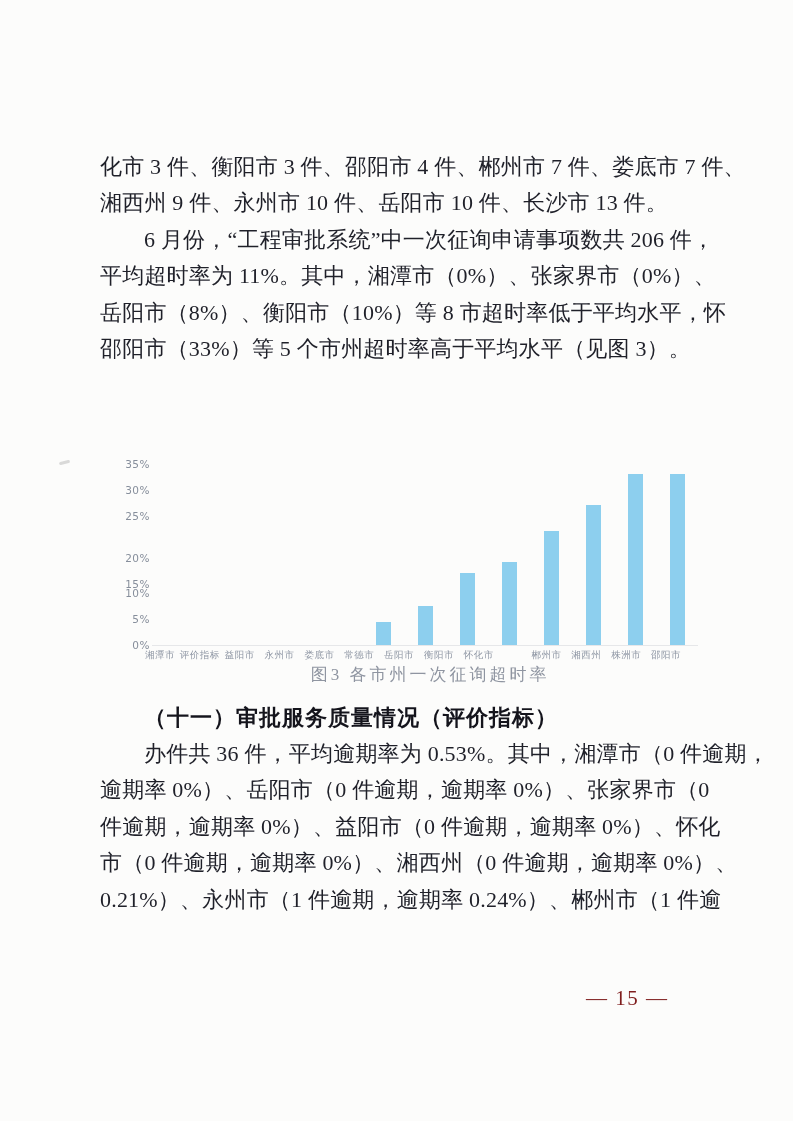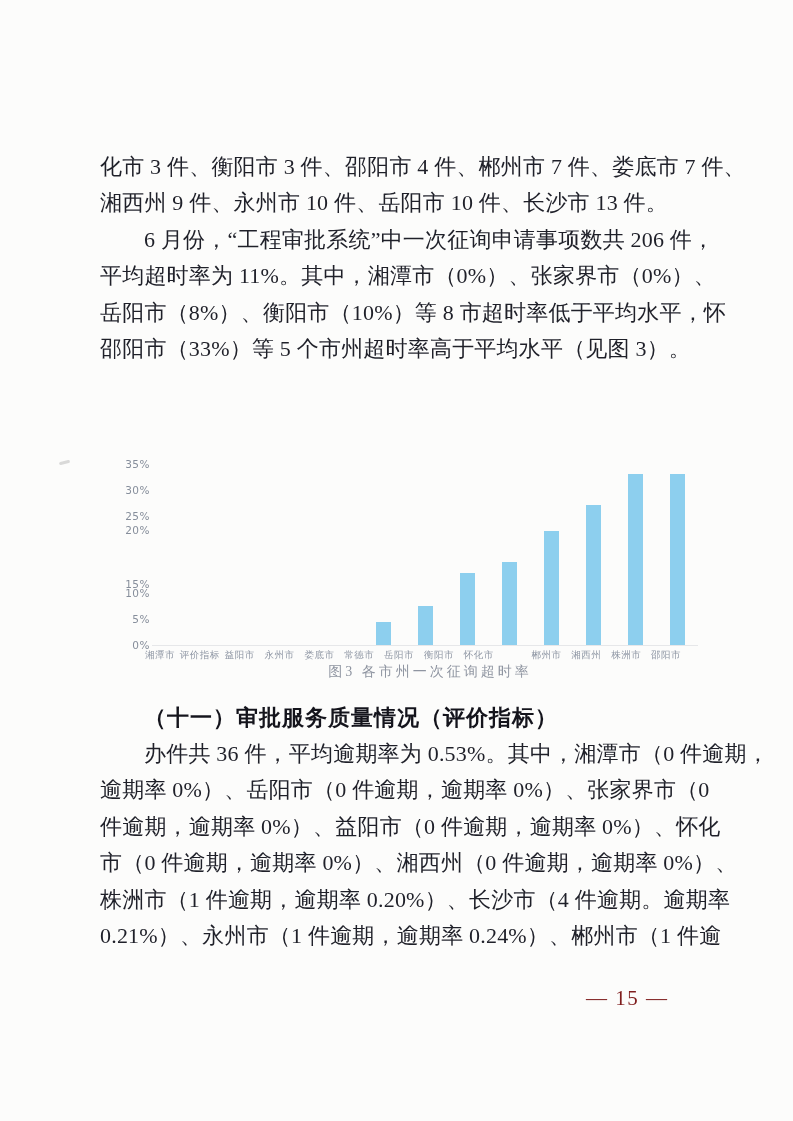--- a/index.html
+++ b/index.html
@@ -40,21 +40,21 @@
   .slot{flex:1;display:flex;justify-content:center;align-items:flex-end;height:100%;}
   .bar{width:15px;}
   .chart-xlabels{position:absolute;left:12px;top:197px;width:546px;display:flex;}
   .xlab{
     flex:1;text-align:center;white-space:nowrap;
     font-family:"DejaVu Sans","Liberation Sans",sans-serif;
     font-size:9.5px;color:#8d95a3;letter-spacing:0.5px;
   }
   .chart-caption{
     position:absolute;left:0;width:100%;top:211px;text-align:center;
-    font-size:14px;color:#8f95a1;letter-spacing:3px;
+    font-size:17px;color:#8f95a1;letter-spacing:3px;
   }
   
   .pagenum{
     position:absolute;top:986px;left:586px;
     font-size:21px;letter-spacing:1.5px;color:#7f1d1d;
   }
   .artifact{
     position:absolute;left:59px;top:461px;width:11px;height:3px;
     background:#bcbcbc;opacity:.55;border-radius:2px;transform:rotate(-14deg);
   }
@@ -78,21 +78,21 @@
         <div class="line nofill">邵阳市（33%）等 5 个市州超时率高于平均水平（见图 3）。</div>
       </div>
   </div>
 
   <figure class="chart">
     <div class="chart-yaxis">
         <div class="ytick" style="bottom: 0px;">0%</div>
         <div class="ytick" style="bottom: 25.8571px;">5%</div>
         <div class="ytick" style="bottom: 51.7143px;">10%</div>
         <div class="ytick" style="bottom: 61px;">15%</div>
-        <div class="ytick" style="bottom: 115px; margin-left: 48px;">20%</div>
+        <div class="ytick" style="bottom: 87px; margin-left: 48px;">20%</div>
         <div class="ytick" style="bottom: 129.286px;">25%</div>
         <div class="ytick" style="bottom: 155.143px;">30%</div>
         <div class="ytick" style="bottom: 181px;">35%</div>
       </div>
     <div class="chart-plot">
         <div class="slot">
           <div class="bar" style="height: 0px; background: rgb(141, 207, 238);"></div>
         </div>
         <div class="slot">
           <div class="bar" style="height: 0px; background: rgb(141, 207, 238);"></div>
@@ -150,21 +150,20 @@
   </figure>
 
   <div class="textblock tb2">
     <h2 class="heading">（十一）审批服务质量情况（评价指标）</h2>
     <div class="para indent">
 
         <div class="line">办件共 36 件，平均逾期率为 0.53%。其中，湘潭市（0 件逾期，</div>
         <div class="line">逾期率 0%）、岳阳市（0 件逾期，逾期率 0%）、张家界市（0</div>
         <div class="line">件逾期，逾期率 0%）、益阳市（0 件逾期，逾期率 0%）、怀化</div>
         <div class="line">市（0 件逾期，逾期率 0%）、湘西州（0 件逾期，逾期率 0%）、</div>
-        <div class="line">株洲市（1 件逾期，逾期率 0.20%）、长沙市（4 件逾期。逾期率</div>
         <div class="line">0.21%）、永州市（1 件逾期，逾期率 0.24%）、郴州市（1 件逾</div>
       </div>
   </div>
 
   <div class="pagenum">— 15 —</div>
   <div class="artifact"></div>
 
 </div>
 
 </body></html>

